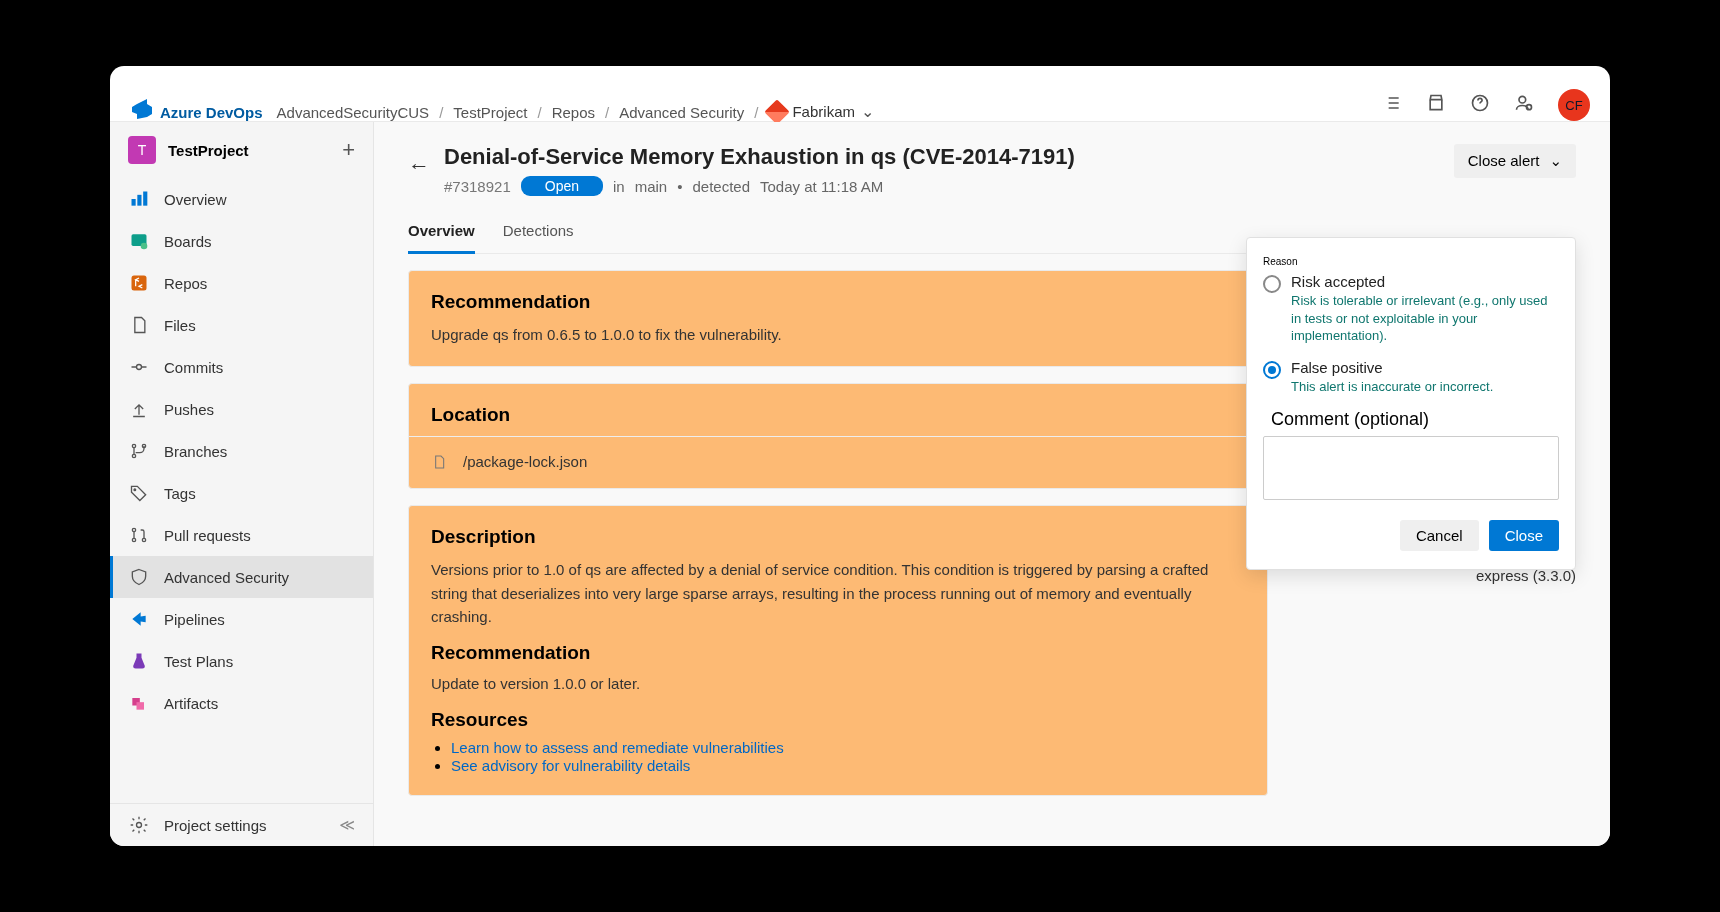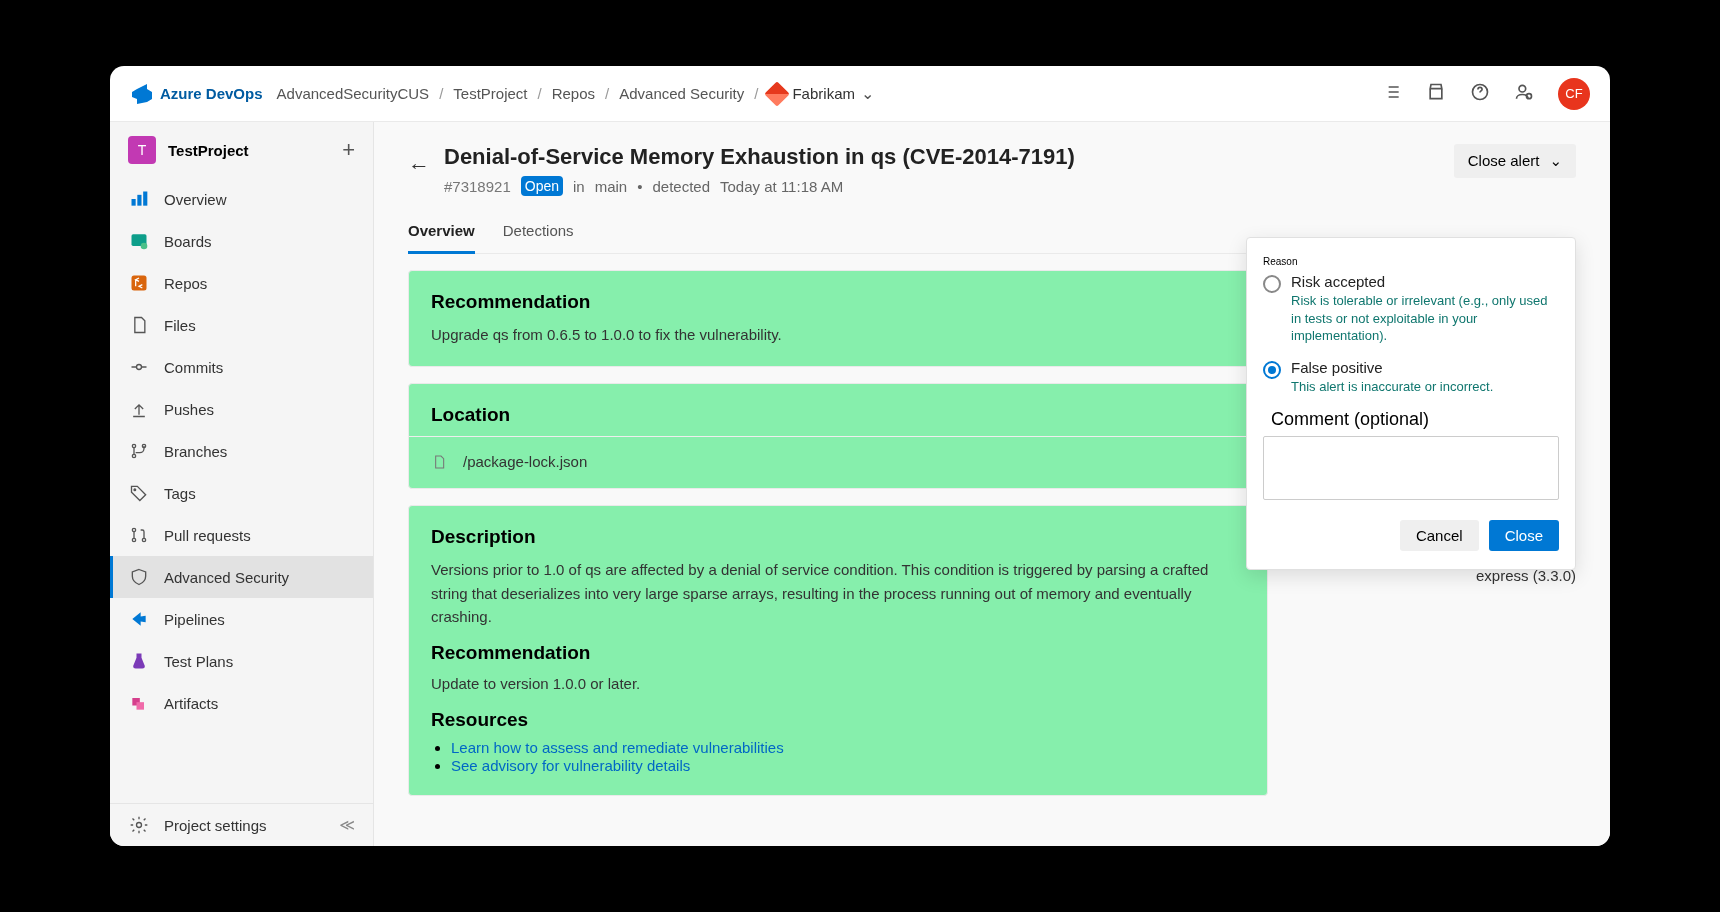--- a/index.html
+++ b/index.html
@@ -1,32 +1,32 @@
 <!DOCTYPE html>
 <html><head>
 <meta charset="utf-8">
 <style>
 *{box-sizing:border-box;margin:0;padding:0;font-family:"Segoe UI",-apple-system,sans-serif}
 body{width:1720px;height:912px;background:#000;overflow:hidden;display:flex;align-items:center;justify-content:center}
 .window{width:1500px;height:780px;background:#fff;border-radius:14px;overflow:hidden;display:flex;flex-direction:column;position:relative}
-.topbar{height:56px;display:flex;align-items:center;padding:0 20px;border-bottom:1px solid #eaeaea;gap:6px}
+.topbar{height:56px;display:flex;align-items:flex-end;padding:0 20px;border-bottom:1px solid #eaeaea;gap:6px}
 .logo-icon{width:24px;height:24px;color:#0078d4}
 .brand{font-weight:600;color:#005ba1;font-size:15px;margin-right:8px}
 .crumb{color:#555;font-size:15px}
 .crumb-sep{color:#999;font-size:15px;margin:0 4px}
 .repo-pill{display:flex;align-items:center;gap:6px}
 .repo-diamond{width:18px;height:18px;transform:rotate(45deg);background:linear-gradient(135deg,#e6391d 50%,#ff7b5e 50%);border-radius:2px}
 .chevron{color:#555}
 .spacer{flex:1}
 .search-box{display:flex;align-items:center;border:1px solid #666;border-radius:3px;width:206px;height:32px;padding:0 8px;gap:6px}
 .search-box svg{width:16px;height:16px;color:#555}
 .search-input{border:none;outline:none;font-size:14px;color:#444;width:100%;background:transparent}
 .topbar-icons{display:flex;align-items:center;gap:24px;margin-left:24px}
 .topbar-icons svg{width:20px;height:20px;color:#555}
-.avatar{width:32px;height:32px;border-radius:50%;background:#e8351d;color:#ffffff;display:flex;align-items:center;justify-content:center;font-size:13px;font-weight:500}
+.avatar{width:32px;height:32px;border-radius:50%;background:#e8351d;color:#0f172a;display:flex;align-items:center;justify-content:center;font-size:13px;font-weight:500}
 .body{display:flex;flex:1;overflow:hidden}
 .sidebar{width:264px;background:#f5f5f5;border-right:1px solid #e5e5e5;display:flex;flex-direction:column}
 .project-row{display:flex;align-items:center;padding:14px 18px;gap:12px}
 .project-badge{width:28px;height:28px;border-radius:4px;background:#c239b3;color:#fff;display:flex;align-items:center;justify-content:center;font-weight:500;font-size:14px}
 .project-name{font-weight:600;font-size:15px;flex:1}
 .plus-icon{color:#555;font-size:22px;font-weight:300}
 .nav-item{display:flex;align-items:center;padding:10px 18px;gap:14px;color:#333;font-size:15px;cursor:pointer}
 .nav-item.sub{padding-left:18px}
 .nav-item.selected{background:#e2e2e2;border-left:3px solid #0078d4;padding-left:15px}
 .nav-icon{width:22px;height:22px;display:flex;align-items:center;justify-content:center;color:#555}
@@ -35,26 +35,26 @@
 .nav-icon.color-orange svg{color:#d9650d}
 .nav-icon svg{width:20px;height:20px}
 .sidebar-footer{margin-top:auto;border-top:1px solid #e5e5e5}
 .main{flex:1;background:#f9f9f9;padding:22px 34px;overflow:auto;position:relative}
 .header{display:flex;align-items:flex-start;gap:14px}
 .back-arrow{font-size:22px;color:#333;margin-top:6px;cursor:pointer}
 .title-block{flex:1}
 h1{font-size:22px;font-weight:600;color:#222}
 .meta{display:flex;align-items:center;gap:10px;margin-top:6px;color:#666;font-size:15px}
 .alert-id{color:#777}
-.status-pill{background:#0078d4;color:#fff;border-radius:4px;padding:2px 4px;font-size:14px}
+.status-pill{background:#0078d4;color:#fff;border-radius:9px;padding:2px 24px;font-size:14px}
 .close-alert-btn{background:#efefef;border:none;border-radius:3px;padding:8px 14px;font-size:15px;display:flex;align-items:flex-start;gap:10px;cursor:pointer}
 .tabs{display:flex;gap:28px;margin-top:18px;border-bottom:1px solid #eaeaea}
 .tab{padding:8px 0 12px;font-size:15px;color:#555;cursor:pointer}
 .tab.active{color:#222;font-weight:600;border-bottom:3px solid #0078d4;margin-bottom:-1px}
-.card{background:#86efac;border:1px solid #eaeaea;border-radius:4px;padding:20px 22px;margin-top:16px}
+.card{background:#fdba74;border:1px solid #eaeaea;border-radius:4px;padding:20px 22px;margin-top:16px}
 .card h2{font-size:19px;font-weight:600;margin-bottom:10px}
 .card h3{font-size:19px;font-weight:600;margin:14px 0 8px}
 .card p{font-size:15px;color:#333;line-height:1.55}
 .file-row{display:flex;align-items:flex-end;gap:16px;font-family:Consolas,monospace;font-size:15px;color:#333;padding:6px 0}
 .card ul{padding-left:20px}
 .card a{color:#0067c5;text-decoration:none;font-size:15px}
 .right-col{position:absolute;right:34px;top:445px;font-size:15px;color:#333}
 .popover{position:absolute;right:34px;top:115px;width:330px;background:#fff;border:1px solid #e0e0e0;border-radius:4px;box-shadow:0 6px 20px rgba(0,0,0,0.12);padding:18px 16px;z-index:10}
 .popover h4{font-size:10px;font-weight:400;margin-bottom:6px}
 .radio-opt{display:flex;gap:10px;margin-bottom:14px;cursor:pointer}

